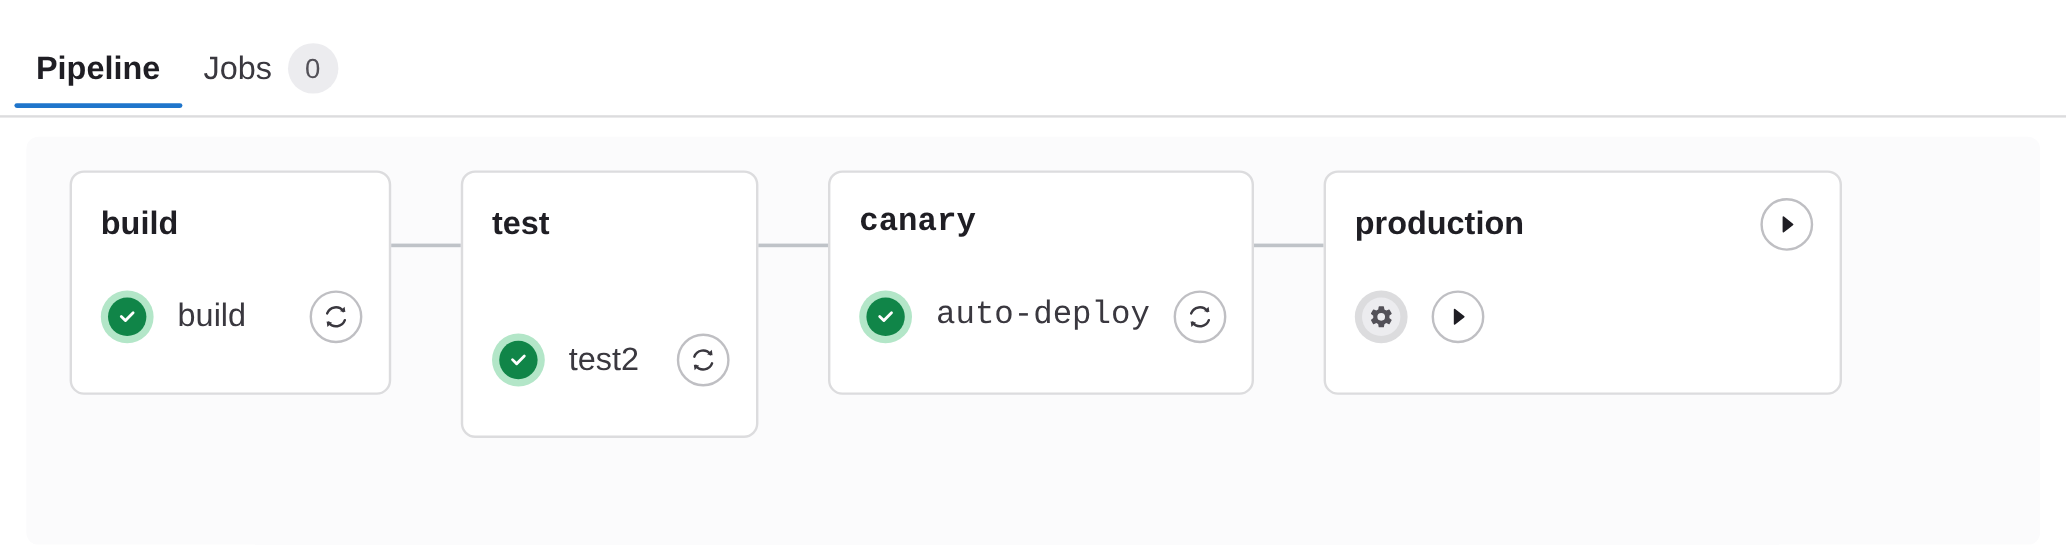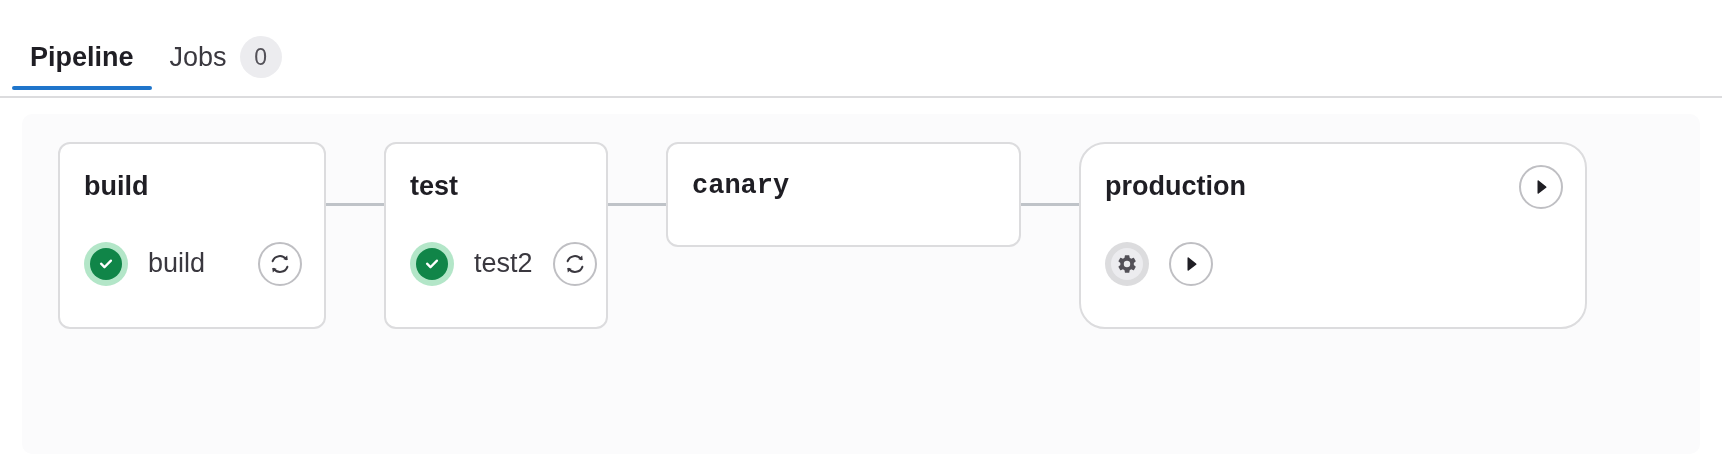--- a/index.html
+++ b/index.html
@@ -225,21 +225,21 @@
                     <path fill="#3a383f" d="M18.6 4.2l.6 4.1-4.1-.6z"></path>
                     <path fill="#3a383f" d="M5.4 19.8l-.6-4.1 4.1.6z"></path>
                   </svg>
                 </button>
               </div>
             </div>
           </div>
         </div>
         <div class="connector" style="width: 58px;"></div>
         <div class="stage-col">
-          <div class="stage-card" style="width: 224px;">
+          <div class="stage-card" style="width: 248px; gap: 36px;">
             <div class="stage-title-row">
               <div class="stage-title">test</div>
             </div>
             <div class="jobs">
               <div class="job-row">
                 <span class="status-icon success">
                   <span class="core">
                     <svg width="20" height="20" viewBox="0 0 16 16" aria-hidden="true">
                       <path d="M6.3 11.3 3.4 8.4a.9.9 0 0 1 1.3-1.3l2.1 2.1 4.5-4.5a.9.9 0 1 1 1.3 1.3l-5.2 5.3a.9.9 0 0 1-1.1 0z" fill="#ffffff"></path>
                     </svg>
@@ -257,25 +257,45 @@
               </div>
             </div>
           </div>
         </div>
         <div class="connector" style="width: 58px;"></div>
         <div class="stage-col">
           <div class="stage-card" style="width: 355px; font-family: Liberation Mono, monospace;">
             <div class="stage-title-row">
               <div class="stage-title">canary</div>
             </div>
+            <div class="jobs">
+              <div class="job-row">
+                <span class="status-icon success">
+                  <span class="core">
+                    <svg width="20" height="20" viewBox="0 0 16 16" aria-hidden="true">
+                      <path d="M6.3 11.3 3.4 8.4a.9.9 0 0 1 1.3-1.3l2.1 2.1 4.5-4.5a.9.9 0 1 1 1.3 1.3l-5.2 5.3a.9.9 0 0 1-1.1 0z" fill="#ffffff"></path>
+                    </svg>
+                  </span>
+                </span>
+                <span class="job-name">auto-deploy</span>
+                <button class="action-btn">
+                  <svg width="26" height="26" viewBox="0 0 24 24" aria-hidden="true">
+                    <path fill="none" stroke="#3a383f" stroke-width="1.9" stroke-linecap="round" d="M5.2 9.4A7.1 7.1 0 0 1 17.6 7.6"></path>
+                    <path fill="none" stroke="#3a383f" stroke-width="1.9" stroke-linecap="round" d="M18.8 14.6A7.1 7.1 0 0 1 6.4 16.4"></path>
+                    <path fill="#3a383f" d="M18.6 4.2l.6 4.1-4.1-.6z"></path>
+                    <path fill="#3a383f" d="M5.4 19.8l-.6-4.1 4.1.6z"></path>
+                  </svg>
+                </button>
+              </div>
+            </div>
           </div>
         </div>
         <div class="connector" style="width: 58px;"></div>
         <div class="stage-col">
-          <div class="stage-card" style="width: 508px; border-radius: 26px;">
+          <div class="stage-card" style="width: 432px;">
             <div class="stage-title-row">
               <div class="stage-title">production</div>
               <button class="action-btn">
                 <svg width="20" height="20" viewBox="0 0 16 16" aria-hidden="true">
                   <path fill="#1f1e24" d="M5.2 3.3a.6.6 0 0 1 .9-.5l6 4.7a.6.6 0 0 1 0 1l-6 4.7a.6.6 0 0 1-.9-.5z"></path>
                 </svg>
               </button>
             </div>
             <div class="jobs">
               <div class="job-row">

